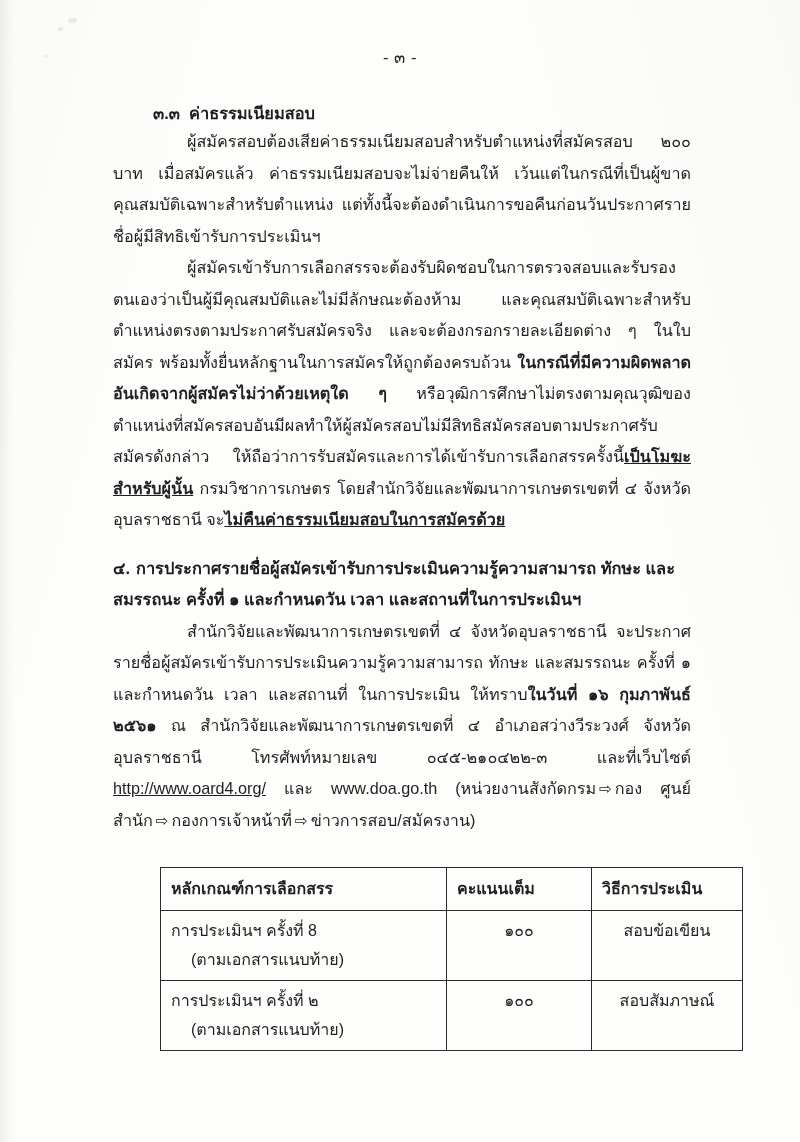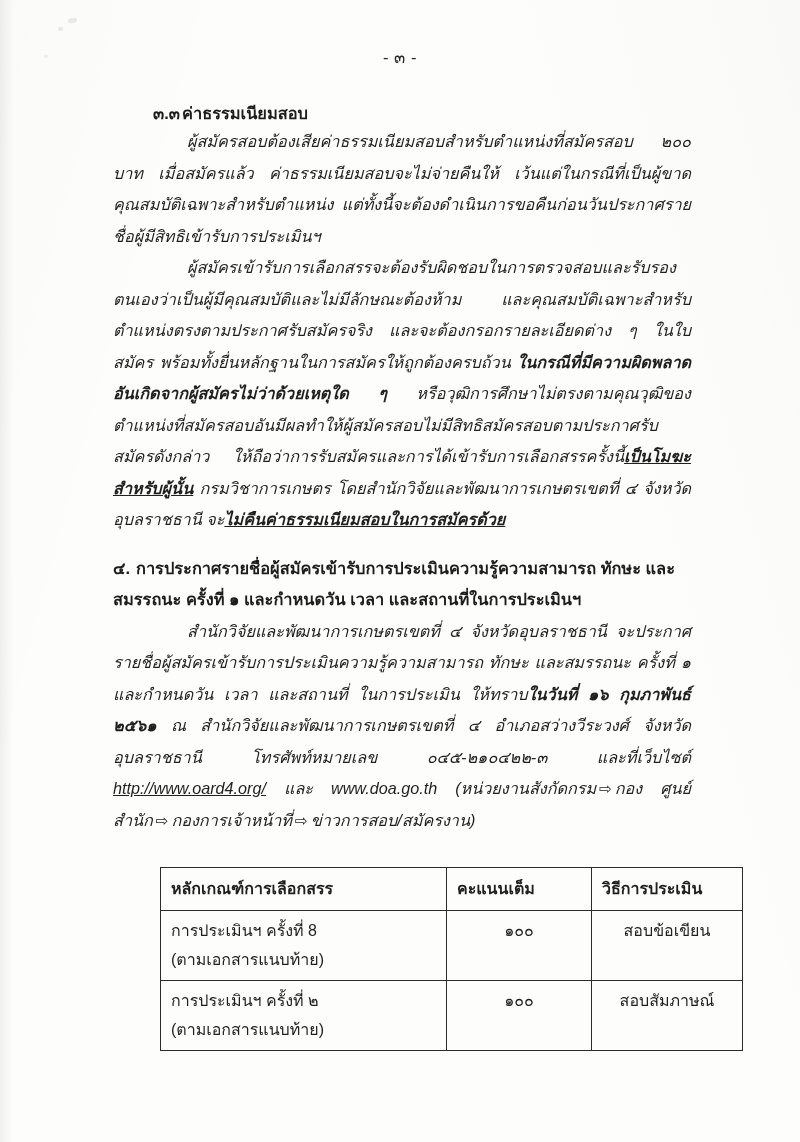--- a/index.html
+++ b/index.html
@@ -60,30 +60,29 @@
     top: 100px;
     width: 578px;
   }
 
   p, .line, h2, h3 {
     margin: 0;
     font-size: 16.2px;
     line-height: 31.5px;
     color: #1f1f1f;
     font-weight: normal;
-    font-style: italic;
   }
 
   .sub-head {
     font-weight: bold;
     margin-left: 40px;
     margin-bottom: 0px;
     font-size: 16.4px;
   }
-  .sub-head .num { margin-right: 2px; }
+  .sub-head .num { margin-right: 9px; }
 
   .para {
     text-align: justify;
     text-justify: inter-word;
     margin-bottom: 0;
   }
   .para .indent {
     display: inline-block;
     width: 74px;
   }
@@ -127,21 +126,21 @@
     font-weight: bold;
     text-align: left;
     padding-top: 6px;
     padding-bottom: 7px;
   }
   th.c-score, th.c-method { text-align: center; }
   td.c-score, td.c-method { text-align: center; vertical-align: top; }
   .col-1 { width: 265px; }
   .col-2 { width: 124px; }
   .col-3 { width: 130px; }
-  td .second-line { display: block; }
+  td .second-line { display: block; margin-left: 20px; }
 
   
   .footer-note {
     position: absolute;
     right: 64px;
     top: 1096px;
     font-size: 12px;
     font-weight: bold;
     color: #1f1f1f;
     margin-top: 48px;

